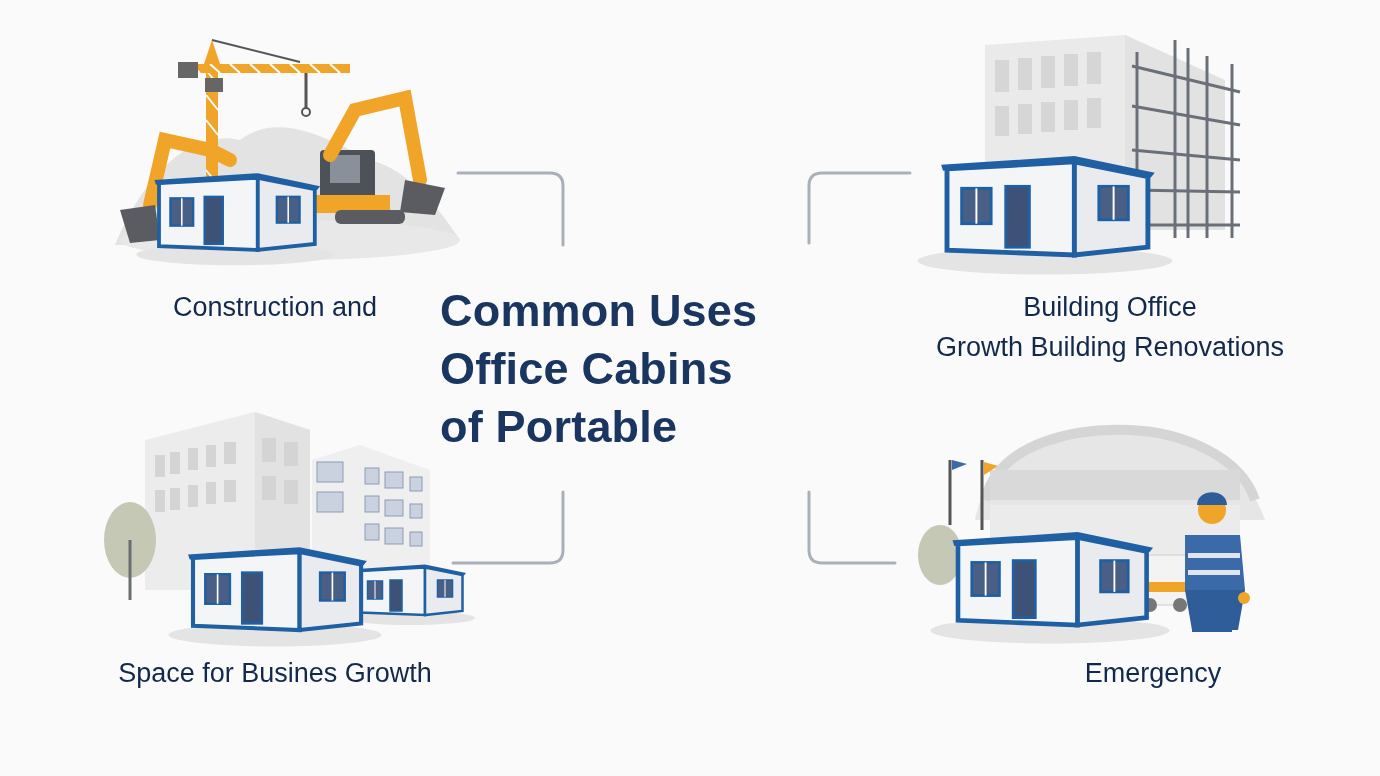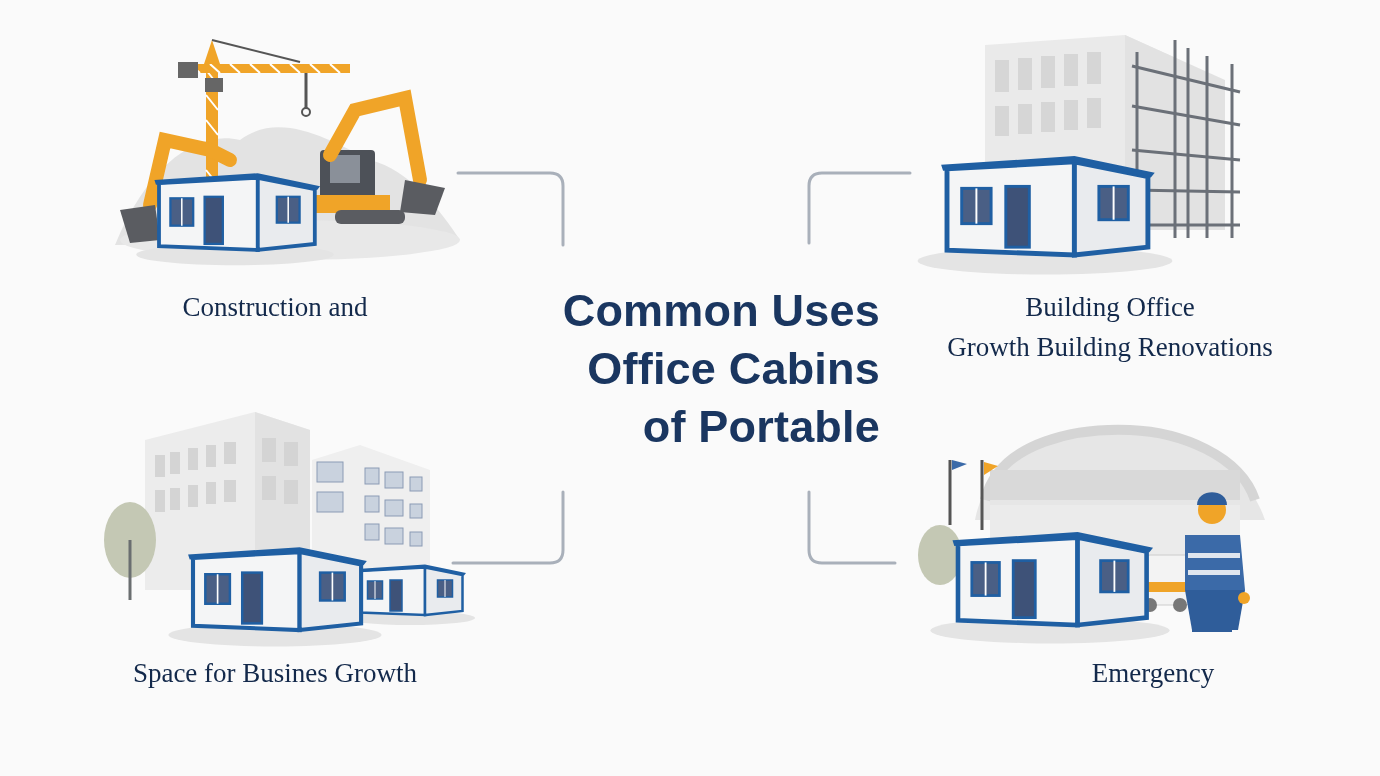--- a/index.html
+++ b/index.html
@@ -4,26 +4,26 @@
 <style>
   html, body { margin:0; padding:0; }
   body {
     width:1380px; height:776px; overflow:hidden; position:relative;
     background:#fafafa;
     font-family:"Liberation Sans", "DejaVu Sans", sans-serif;
     color:#13294b;
   }
   .abs { position:absolute; }
   .title {
-    left:440px; top:282px; width:440px; text-align:right;
+    left:440px; top:282px; width:440px; text-align:left;
     font-size:45px; font-weight:bold; line-height:58px; color:#1a3660;
     letter-spacing:0.2px;
   }
   .label {
-    text-align:center; font-size:27px; line-height:40px; color:#13294b;font-family:Liberation Serif, serif;
+    text-align:center; font-size:27px; line-height:40px; color:#13294b;
   }
   svg { position:absolute; left:0; top:0; }
 </style>
 </head>
 <body>
 
 <svg width="1380" height="776" viewBox="0 0 1380 776">
   <defs>
     <g id="cabin">
 

